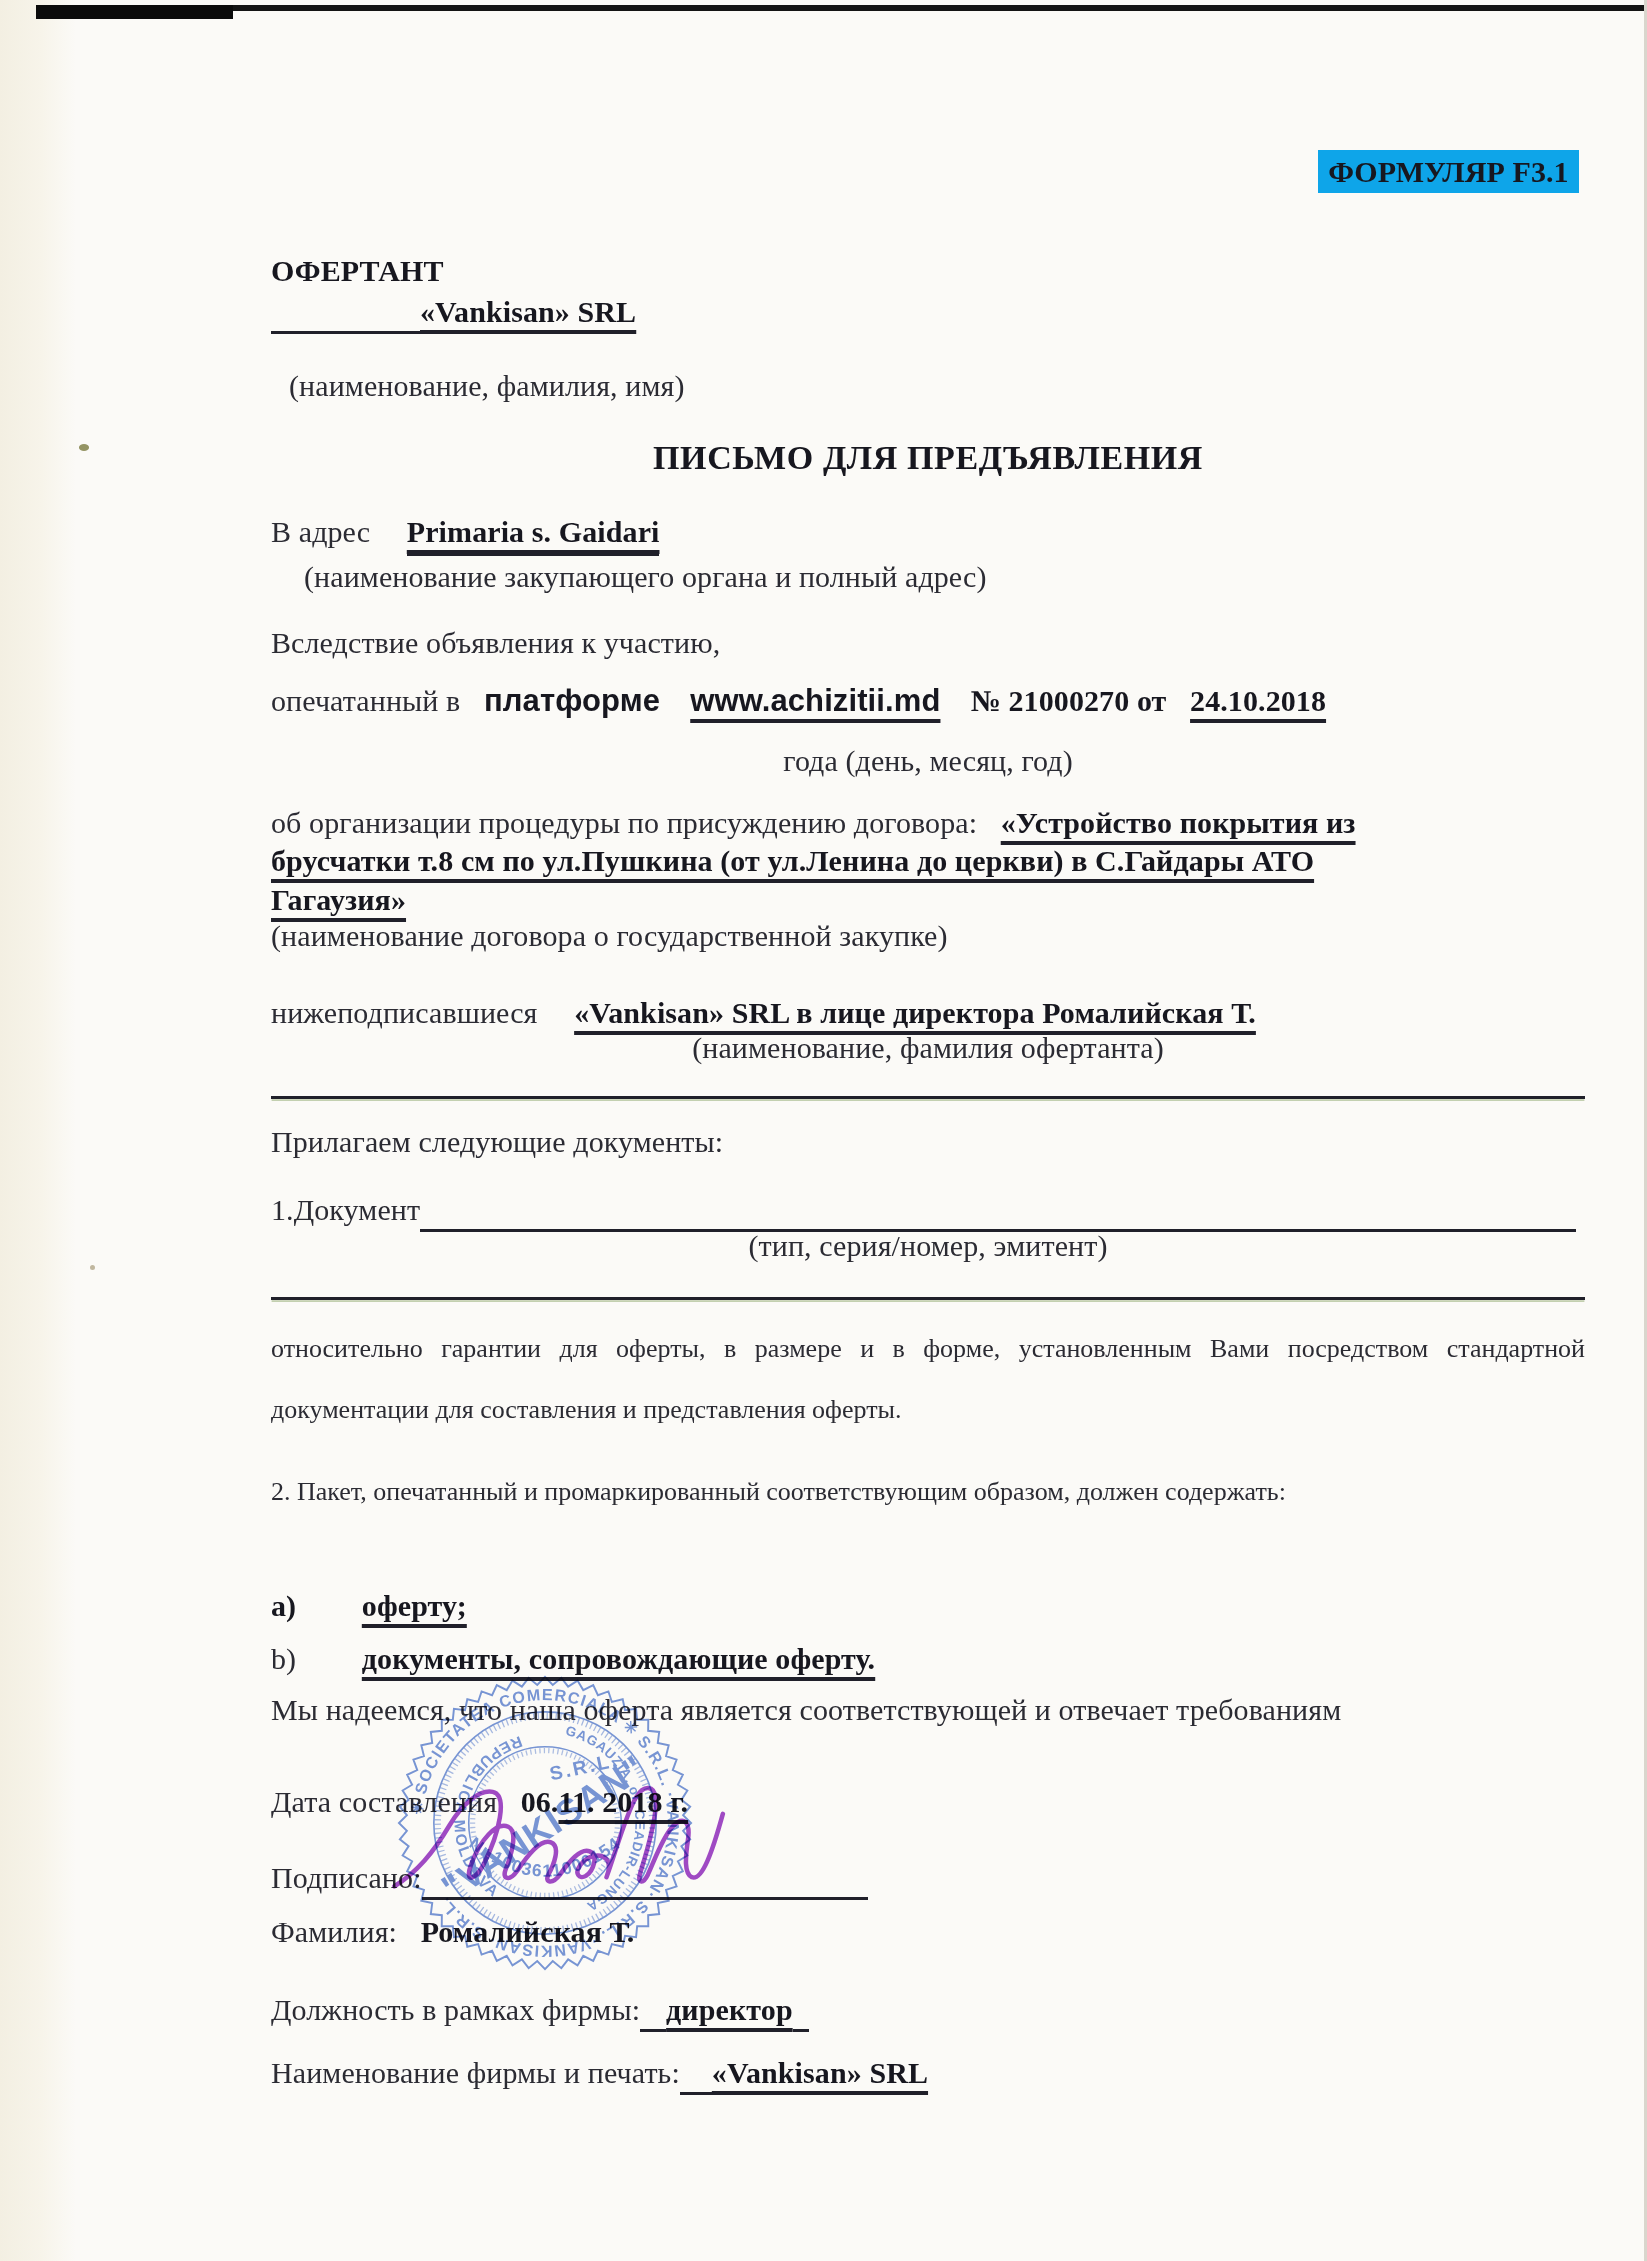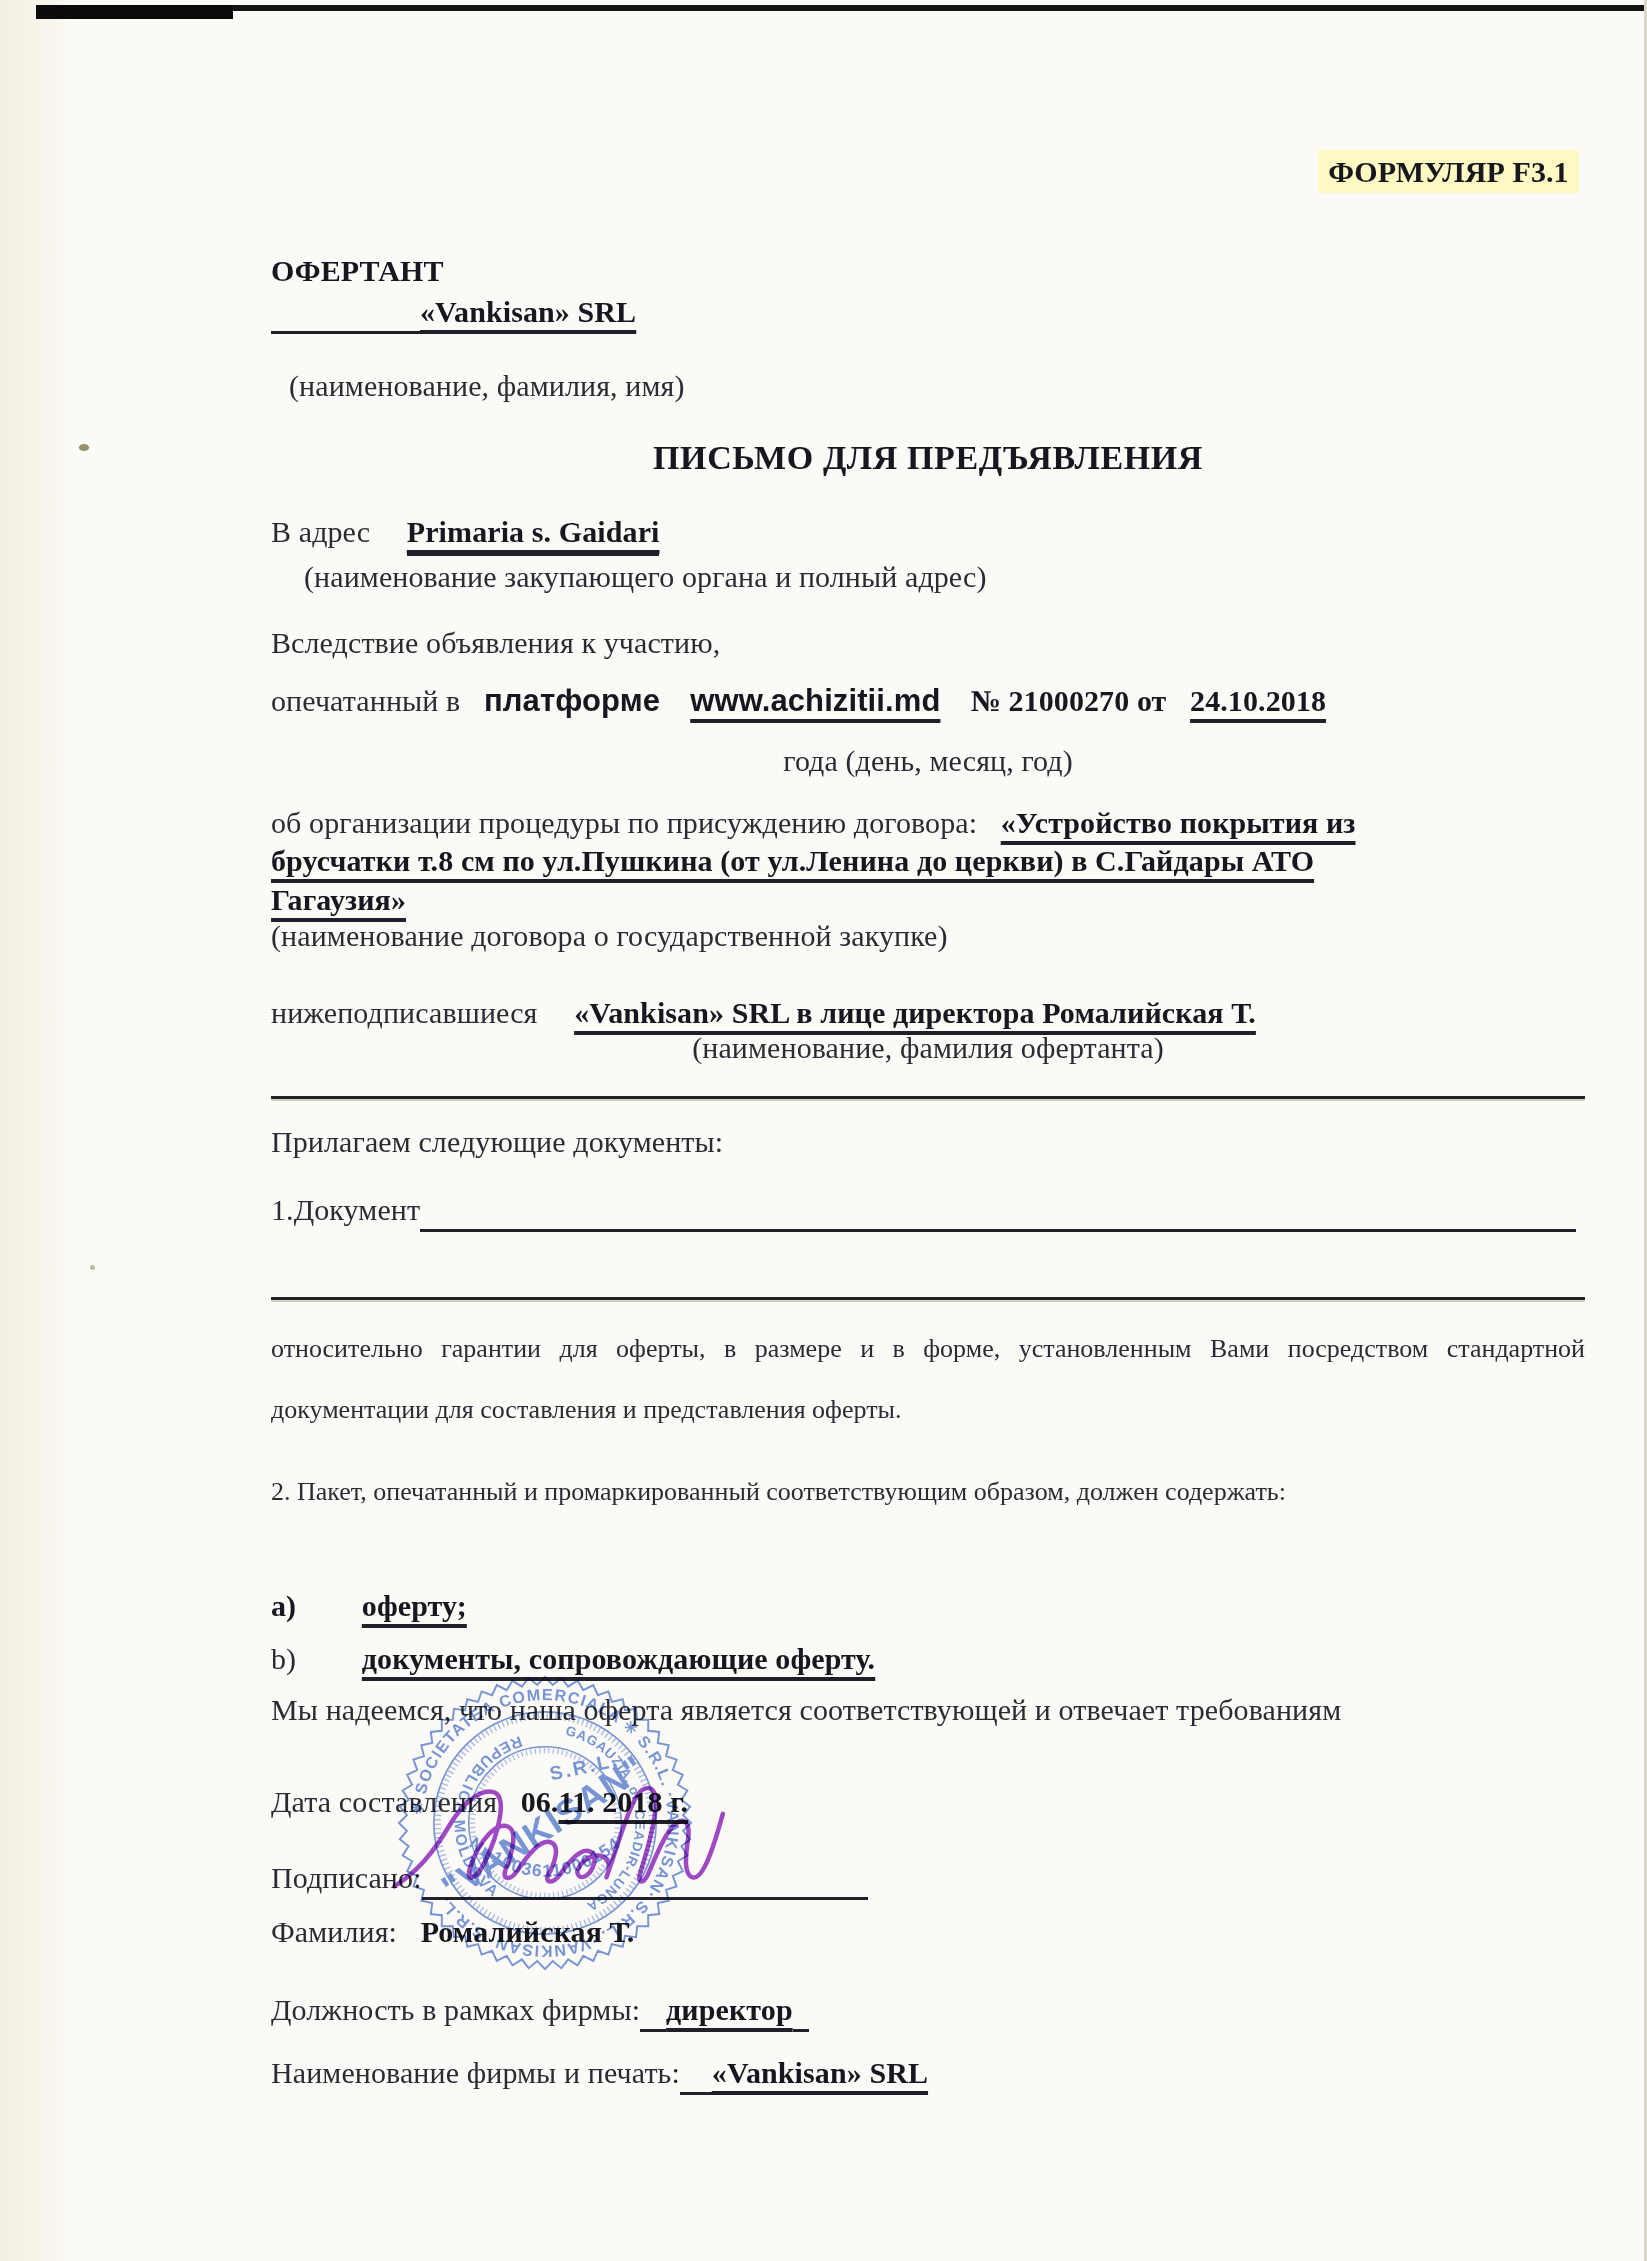--- a/index.html
+++ b/index.html
@@ -29,21 +29,21 @@
   .speck1{left:79px; top:444px; width:10.3px; height:6.5px; background:#7b7a3f; opacity:.8;}
   .speck2{left:90px; top:1265px; width:5.2px; height:5.2px; background:#9a8a64; opacity:.6;}
   
   .line{position:absolute; white-space:nowrap; font-size:30px; line-height:1.18; letter-spacing:0.1px;}
   .b{font-weight:bold; color:var(--ink-bold);}
   .u{text-decoration:underline; text-decoration-thickness:3.9px; text-underline-offset:7.8px; text-decoration-color:var(--rule);}
   .u2o{border-bottom:3.2px solid var(--rule); padding-bottom:4.5px;margin-top:36px;}
   .sans{font-family:"Liberation Sans", sans-serif; font-size:31px;}
   .ctr{width:1314px; text-align:center;}
   .title{font-size:34px; letter-spacing:0.6px;}
-  .formcode{font-size:30px; background:#fef9c3; padding:3.9px 10.3px;}
+  .formcode{font-size:30px; background:#0ea5e9; padding:3.9px 10.3px;}
   .just{position:absolute; width:1314px; text-align:justify; font-size:26px; line-height:61px; white-space:normal;}
   .rule{position:absolute; height:0; border-bottom:3.9px solid var(--rule);
         box-shadow:0 2.6px 0 -0.6px rgba(105,140,60,.38);}
   .lead{display:inline-block; height:15.5px; border-bottom:3.9px solid var(--rule); vertical-align:-11.6px;}
   .ml25{margin-left:16px;} .ml35{margin-left:22.6px;} .ml45{margin-left:29px;} .ml90{margin-left:58px;text-align:right;}
   
   .seal{position:absolute; left:397px; top:1675px; width:296px; height:296px;
         mix-blend-mode:multiply; opacity:.82;}
   .seal text{font-family:"Liberation Sans", sans-serif; font-weight:bold; fill:var(--stamp-ink);}
   .seal .shape{fill:none; stroke:var(--stamp-ink);}
@@ -103,20 +103,21 @@
   </div>
   <div class="line ctr" style="left:271px; top:1030px;">(наименование, фамилия офертанта)</div>
 
   <div class="rule" style="left:271px; top:1096px; width:1314px;"></div>
 
   <div class="line" style="left:271px; top:1124px;">Прилагаем следующие документы:</div>
 
   <div class="line" style="left:271px; top:1192px;">
     <span>1.Документ</span><span class="lead" style="width:1156px;"></span>
   </div>
+  <div class="line ctr" style="left:271px; top:1228px;">(тип, серия/номер, эмитент)</div>
 
   <div class="rule" style="left:271px; top:1297px; width:1314px;"></div>
 
   <div class="just" style="left:271px; top:1318px;">относительно гарантии для оферты, в размере и в форме, установленным Вами посредством стандартной документации для составления и представления оферты.</div>
 
   <div class="just" style="left:271px; top:1461px;">2. Пакет, опечатанный и промаркированный соответствующим образом, должен содержать:</div>
 
   <div class="line" style="left:271px; top:1588px;">
     <span class="b">a)</span>
     <span class="b u ml90">оферту;</span>

